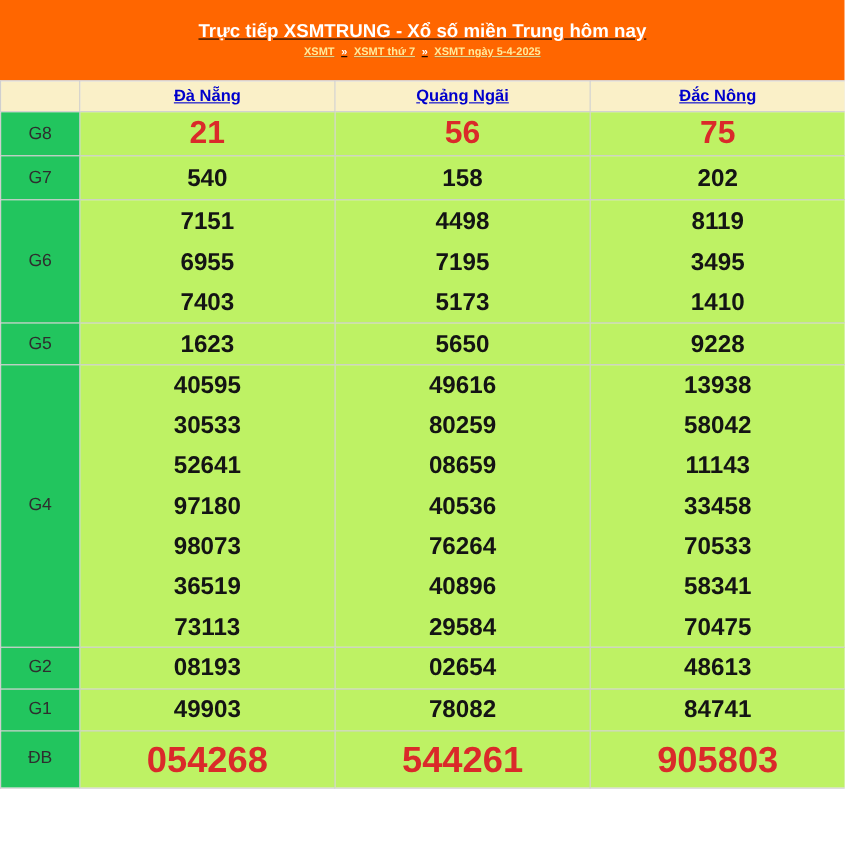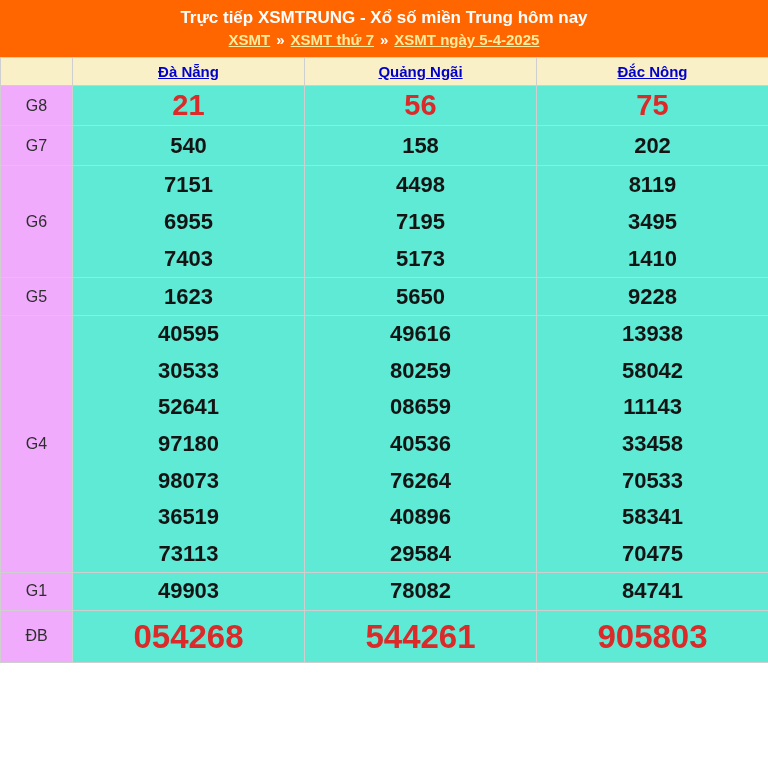--- a/index.html
+++ b/index.html
@@ -10,36 +10,37 @@
   }
   .page {
     width: 768px;
     height: 766px;
     overflow: hidden;
     background: #ffffff;
   }
   
   .top-banner {
     background: #ff6600;
-    height: 57px;
+    height: 73px;
     display: flex;
     flex-direction: column;
     align-items: center;
     justify-content: center;
     gap: 3px;
+    text-decoration: underline;
   }
   .page-title {
     color: #ffffff;
     font-weight: bold;
     font-size: 17px;
     line-height: 1.1;
     white-space: nowrap;
   }
   .breadcrumb {
-    font-size: 15px;
+    font-size: 10px;
     font-weight: bold;
     color: #ffffff;
     white-space: nowrap;
   }
   .breadcrumb a {
     color: #ffeb9c;
     text-decoration: underline;
     cursor: pointer;
   }
   .breadcrumb .sep {
@@ -70,25 +71,25 @@
     font-size: 15px;
     text-decoration: underline;
     cursor: pointer;
   }
   td.label-cell {
     text-align: center;
     vertical-align: middle;
     color: #2e2e2e;
     font-size: 16px;
     font-weight: 400;
-    background: #f0abfc;
+    background: #22c55e;
   }
   td.values-cell {
     vertical-align: middle;
-    background: #5eead4;
+    background: #bef264;
   }
   .line {
     display: flex;
     align-items: center;
     justify-content: center;
     font-weight: bold;
     font-size: 22px;
     color: #141414;
     line-height: 1;
   }
@@ -205,20 +206,32 @@
             <div class="line" style="height: 36.5714px;">13938</div>
             <div class="line" style="height: 36.5714px;">58042</div>
             <div class="line" style="height: 36.5714px;">11143</div>
             <div class="line" style="height: 36.5714px;">33458</div>
             <div class="line" style="height: 36.5714px;">70533</div>
             <div class="line" style="height: 36.5714px;">58341</div>
             <div class="line" style="height: 36.5714px;">70475</div>
           </td>
         </tr>
         <tr class="none" style="height: 37px;">
+          <td class="label-cell">G2</td>
+          <td class="values-cell">
+            <div class="line" style="height: 37px;">08193</div>
+          </td>
+          <td class="values-cell">
+            <div class="line" style="height: 37px;">02654</div>
+          </td>
+          <td class="values-cell">
+            <div class="line" style="height: 37px;">48613</div>
+          </td>
+        </tr>
+        <tr class="none" style="height: 37px;">
           <td class="label-cell">G1</td>
           <td class="values-cell">
             <div class="line" style="height: 37px;">49903</div>
           </td>
           <td class="values-cell">
             <div class="line" style="height: 37px;">78082</div>
           </td>
           <td class="values-cell">
             <div class="line" style="height: 37px;">84741</div>
           </td>

